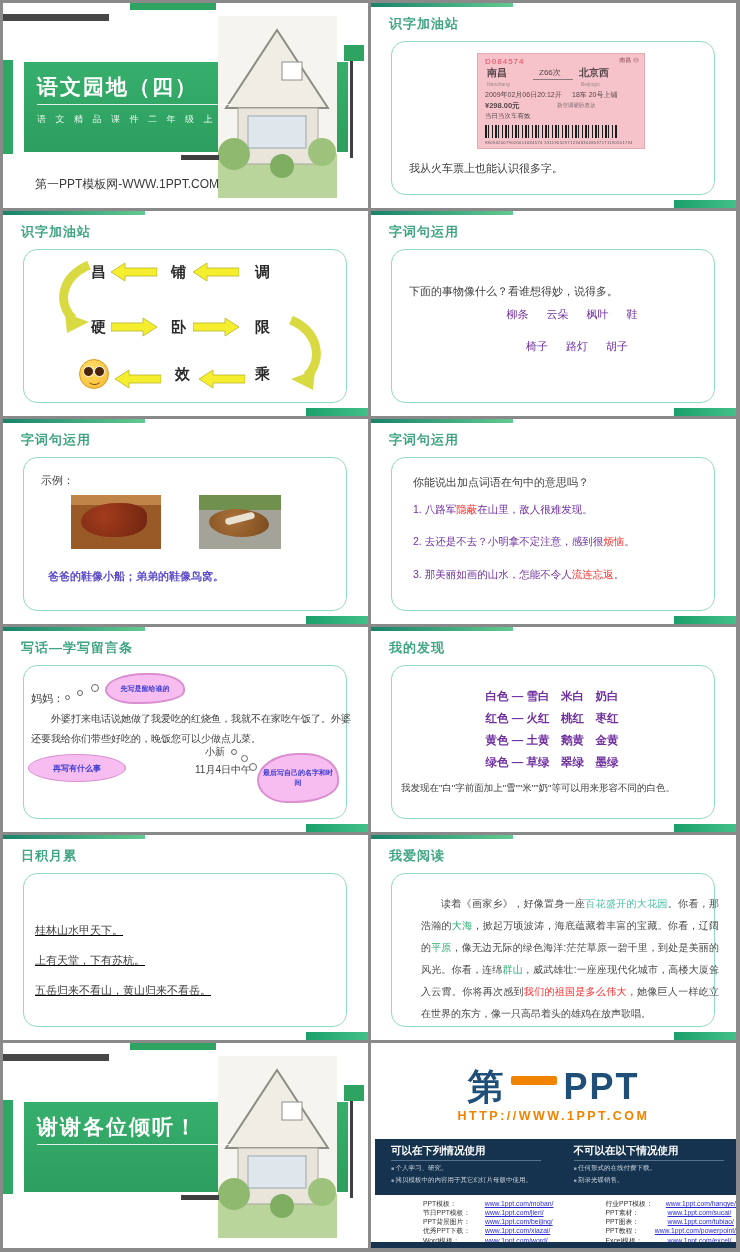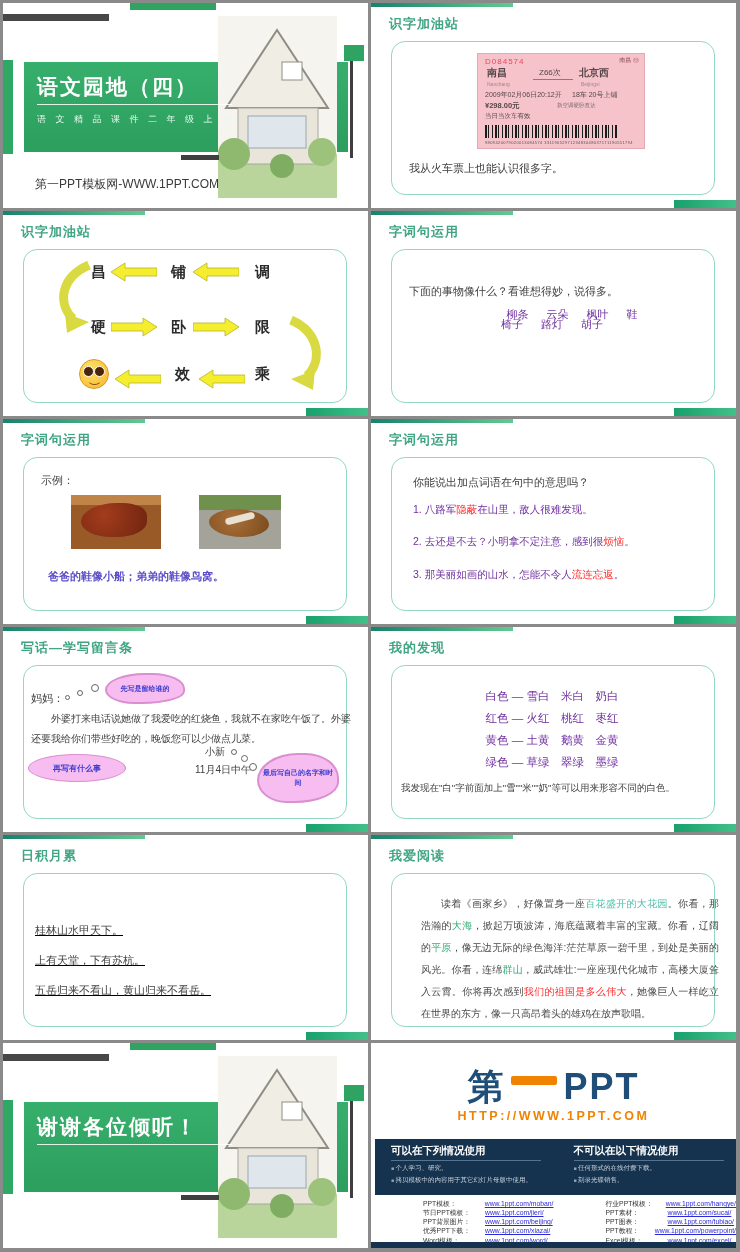--- a/index.html
+++ b/index.html
@@ -68,21 +68,21 @@
   .smiley .eye{position:absolute;top:6px;width:9px;height:9px;border-radius:50%;
           background:#4a2508;border:1.5px solid #fff;}
   .smiley .eye.l{left:3px;} .smiley .eye.r{left:14px;}
   .smiley .smile{position:absolute;left:7px;top:12px;width:13px;height:11px;border-radius:50%;
           border:1.6px solid transparent;border-bottom-color:#7a4a12;}
 
   
   .prompt{position:absolute;left:38px;top:73px;font-size:11px;color:#404040;}
   .wrow{position:absolute;left:20px;width:322px;text-align:center;font-size:11px;color:#7030a0;}
   .wrow span{margin:0 9px;}
-  .w1{top:96px;padding-left:20px;} .w2{top:106px;}
+  .w1{top:96px;padding-left:20px;} .w2{top:128px;padding-left:25px;}
 
   
   .shili{position:absolute;left:38px;top:54px;font-size:11px;color:#404040;}
   .photo1{position:absolute;left:68px;top:76px;width:90px;height:54px;
      background:linear-gradient(180deg,#c08448 0 18%,#9a5a28 18% 100%);}
   .photo1::before{content:"";position:absolute;left:10px;top:8px;width:66px;height:34px;
      border-radius:60% 40% 50% 50%;background:radial-gradient(circle at 35% 35%,#a33c1c,#6e2410);}
   .photo2{position:absolute;left:196px;top:76px;width:82px;height:54px;
      background:linear-gradient(180deg,#70904e 0 28%,#a3a39a 28% 100%);}
   .photo2::before{content:"";position:absolute;left:10px;top:14px;width:60px;height:28px;
@@ -103,21 +103,21 @@
   .bubble{position:absolute;background:#f7bdf0;border:1.5px solid #d98fd0;border-radius:50%;
          display:flex;align-items:center;justify-content:center;color:#3c3cd0;font-weight:bold;}
   .dot{position:absolute;border:1px solid #666;border-radius:50%;background:#fff;}
   .note-to{position:absolute;left:28px;top:64px;font-size:11px;color:#404040;}
   .note-body{position:absolute;left:28px;top:82px;width:320px;margin:0;font-size:10px;
              line-height:1.95;color:#404040;text-indent:2em;}
   .note-sign{position:absolute;left:202px;top:118px;font-size:10px;color:#404040;}
   .note-date{position:absolute;left:192px;top:136px;font-size:10px;color:#404040;}
 
   
-  .flines{position:absolute;left:20px;top:58px;width:322px;text-align:center;}
+  .flines{position:absolute;left:20px;top:58px;width:322px;text-align:center;font-weight:bold;}
   .fline{font-size:11.5px;color:#7030a0;line-height:22px;}
   .dcap{position:absolute;left:30px;top:155px;font-size:9.5px;color:#404040;}
   .plines{position:absolute;left:32px;top:80px;text-decoration:underline;}
   .pline{font-size:11px;color:#404040;line-height:30px;}
 
   
   .read{position:absolute;left:38px;top:46px;width:298px;margin:12px;font-size:10px;
         line-height:22px;text-align:justify;text-indent:2em;}
 
   

